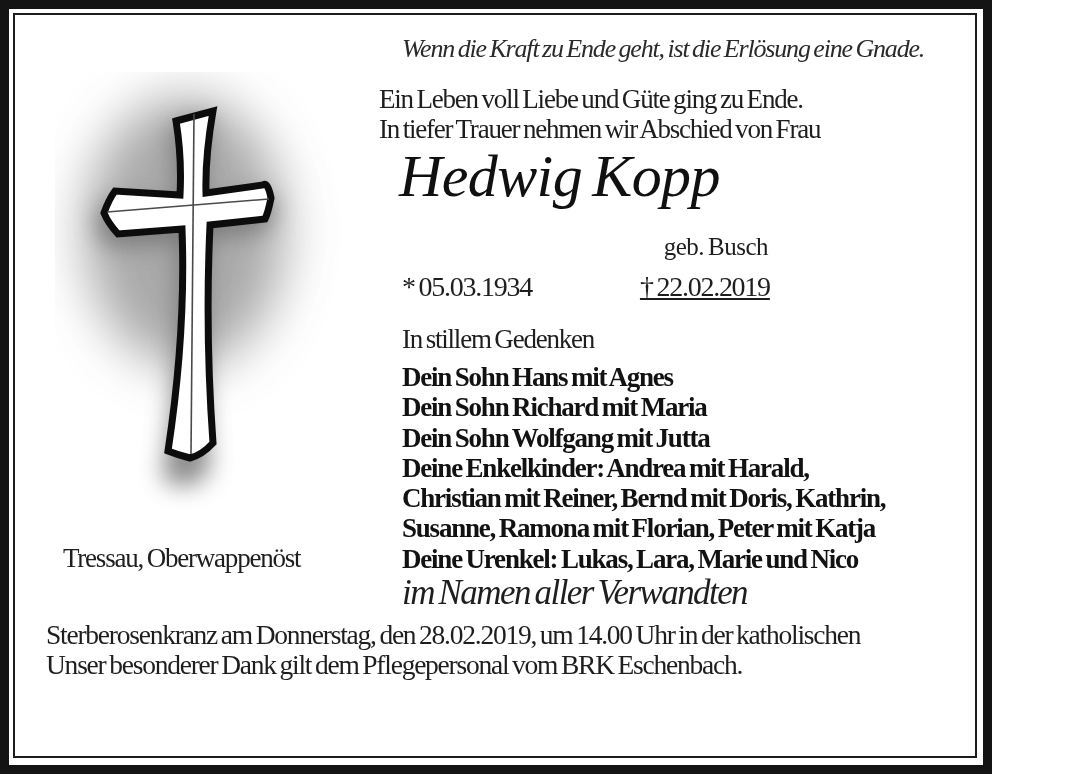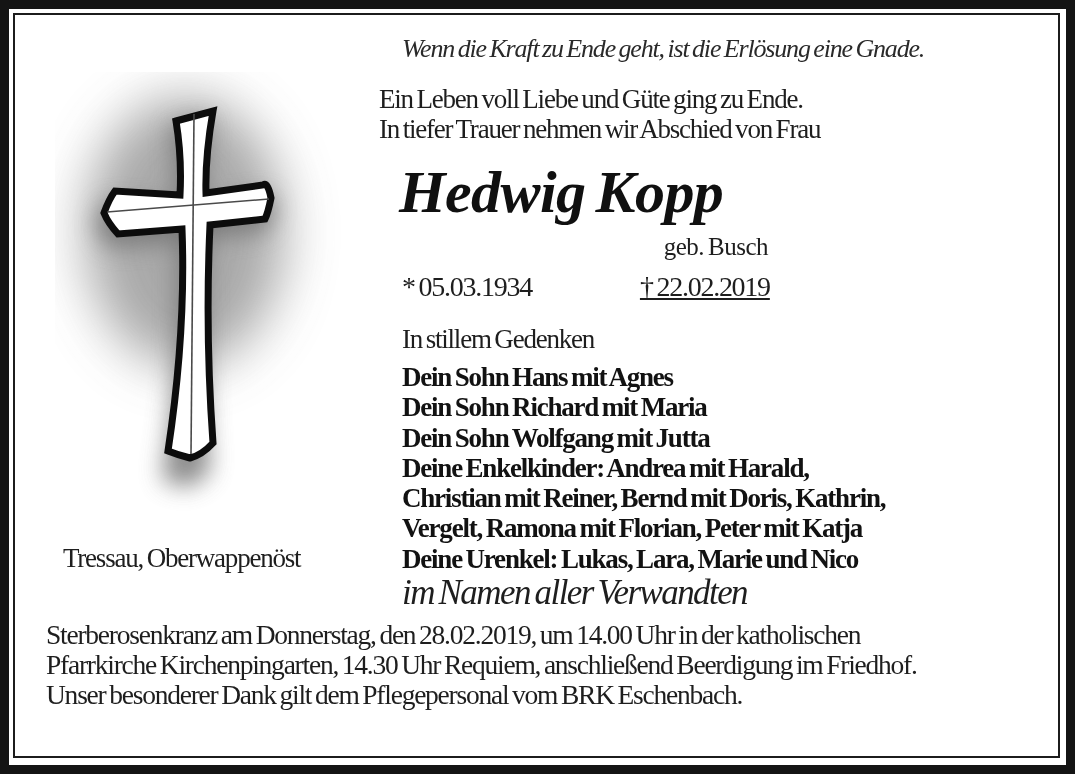--- a/index.html
+++ b/index.html
@@ -1,18 +1,18 @@
 <!DOCTYPE html>
 <html><head>
 <meta charset="utf-8">
 <style>
   html, body { margin: 0; padding: 0; }
   #page {
     position: relative;
-    width: 1075px;
+    width: 992px;
     height: 774px;
     background: #141414;
     overflow: hidden;
     font-family: "Liberation Serif", serif;
   }
   #panel {
     position: absolute;
     inset: 9px;
     background: #ffffff;
   }
@@ -33,23 +33,23 @@
     font-size: 26px;
     font-style: italic;
     color: #2a2a2a;
   }
   .intro {
     left: 379px; top: 84px;
     font-size: 27px;
     line-height: 30px;
   }
   .name {
-    left: 399px; top: 158px;
+    left: 399px; top: 142px;
     font-size: 60px;
-    font-weight: bold;
+    font-weight: normal;
     font-style: italic;
     letter-spacing: -0.01em;
     color: #101010;
   }
   .maiden {
     left: 402px; top: 233px;
     width: 366px;
     text-align: right;
     font-size: 25px;
     letter-spacing: -0.02em;
@@ -155,26 +155,25 @@
   </div>
 
   <div class="t gedenken">In stillem Gedenken</div>
 
   <div class="t family">
     <div>Dein Sohn Hans mit Agnes</div>
     <div>Dein Sohn Richard mit Maria</div>
     <div>Dein Sohn Wolfgang mit Jutta</div>
     <div>Deine Enkelkinder: Andrea mit Harald,</div>
     <div>Christian mit Reiner, Bernd mit Doris, Kathrin,</div>
-    <div>Vergelt, Ramona mit Florian, Peter mit Katja</div>
+    <div>Susanne, Ramona mit Florian, Peter mit Katja</div>
     <div>Deine Urenkel: Lukas, Lara, Marie und Nico</div>
   </div>
 
   <div class="t imnamen">im Namen aller Verwandten</div>
 
   <div class="t ort">Tressau, Oberwappenöst</div>
 
   <div class="t footer">
     <div>Sterberosenkranz am Donnerstag, den 28.02.2019, um 14.00 Uhr in der katholischen</div>
-    <div>Pfarrkirche Kirchenpingarten, 14.30 Uhr Requiem, anschließend Beerdigung im Friedhof.</div>
     <div>Unser besonderer Dank gilt dem Pflegepersonal vom BRK Eschenbach.</div>
   </div>
 </div>
 
 </body></html>

